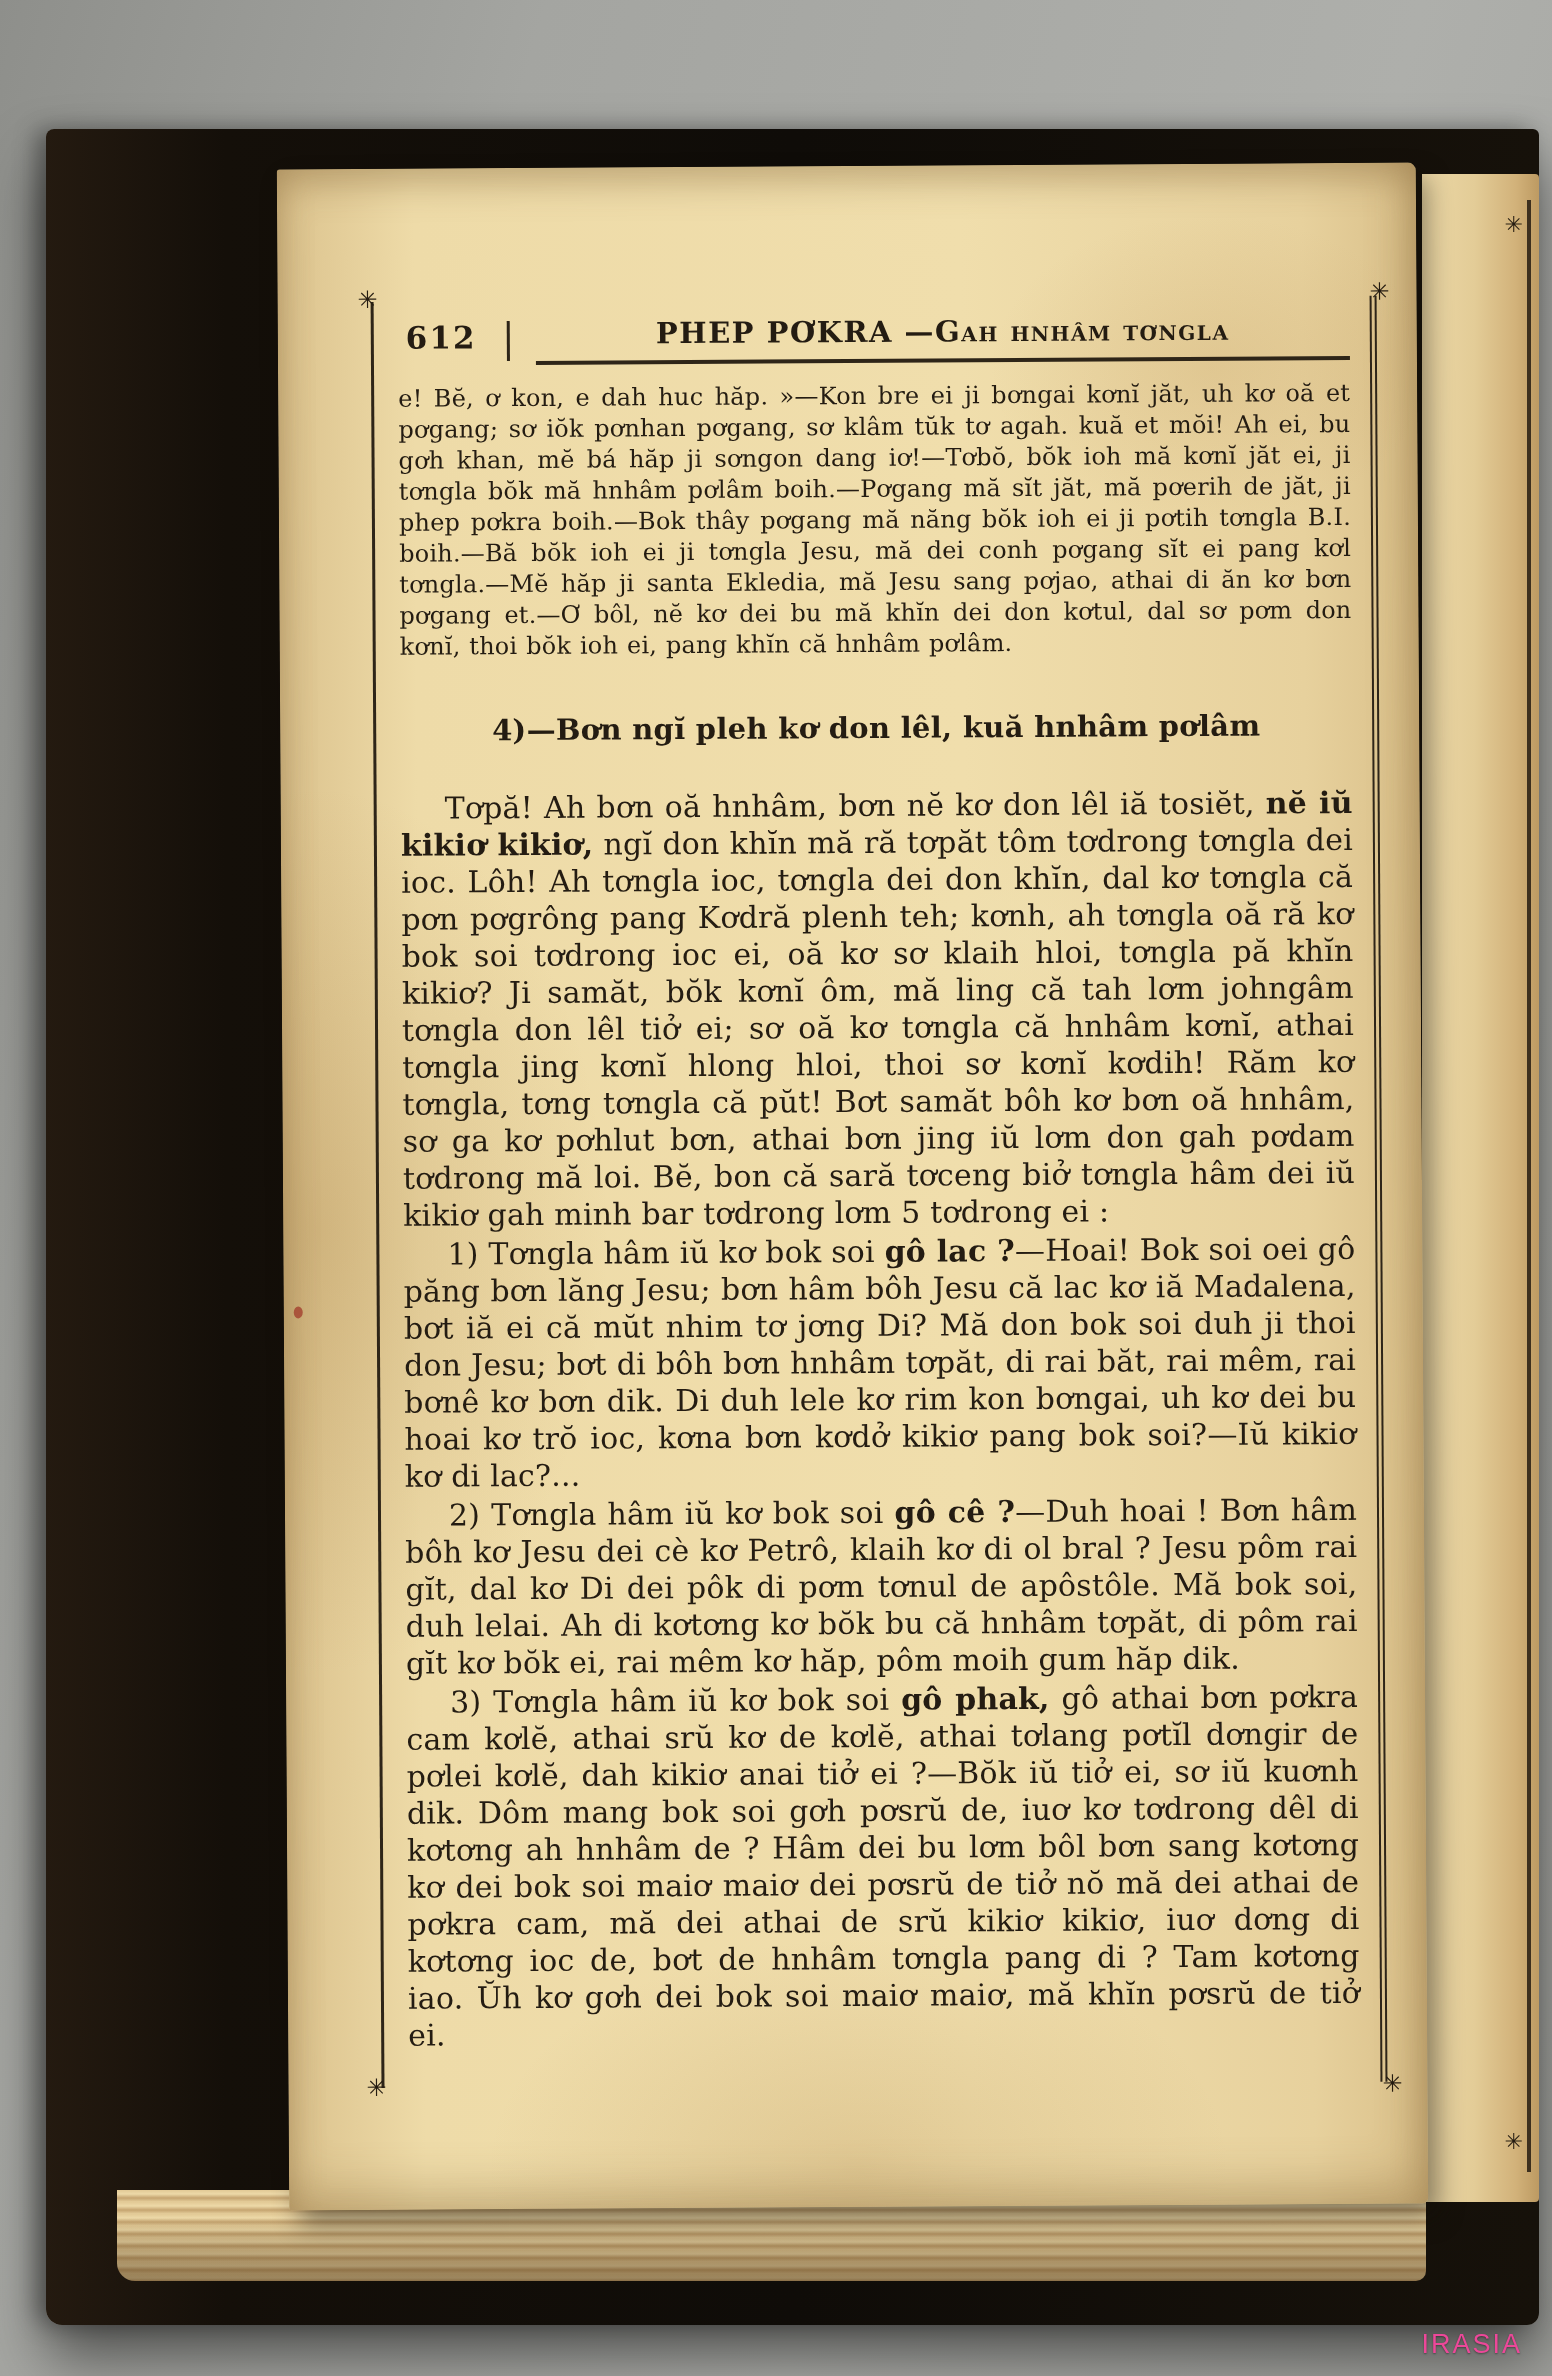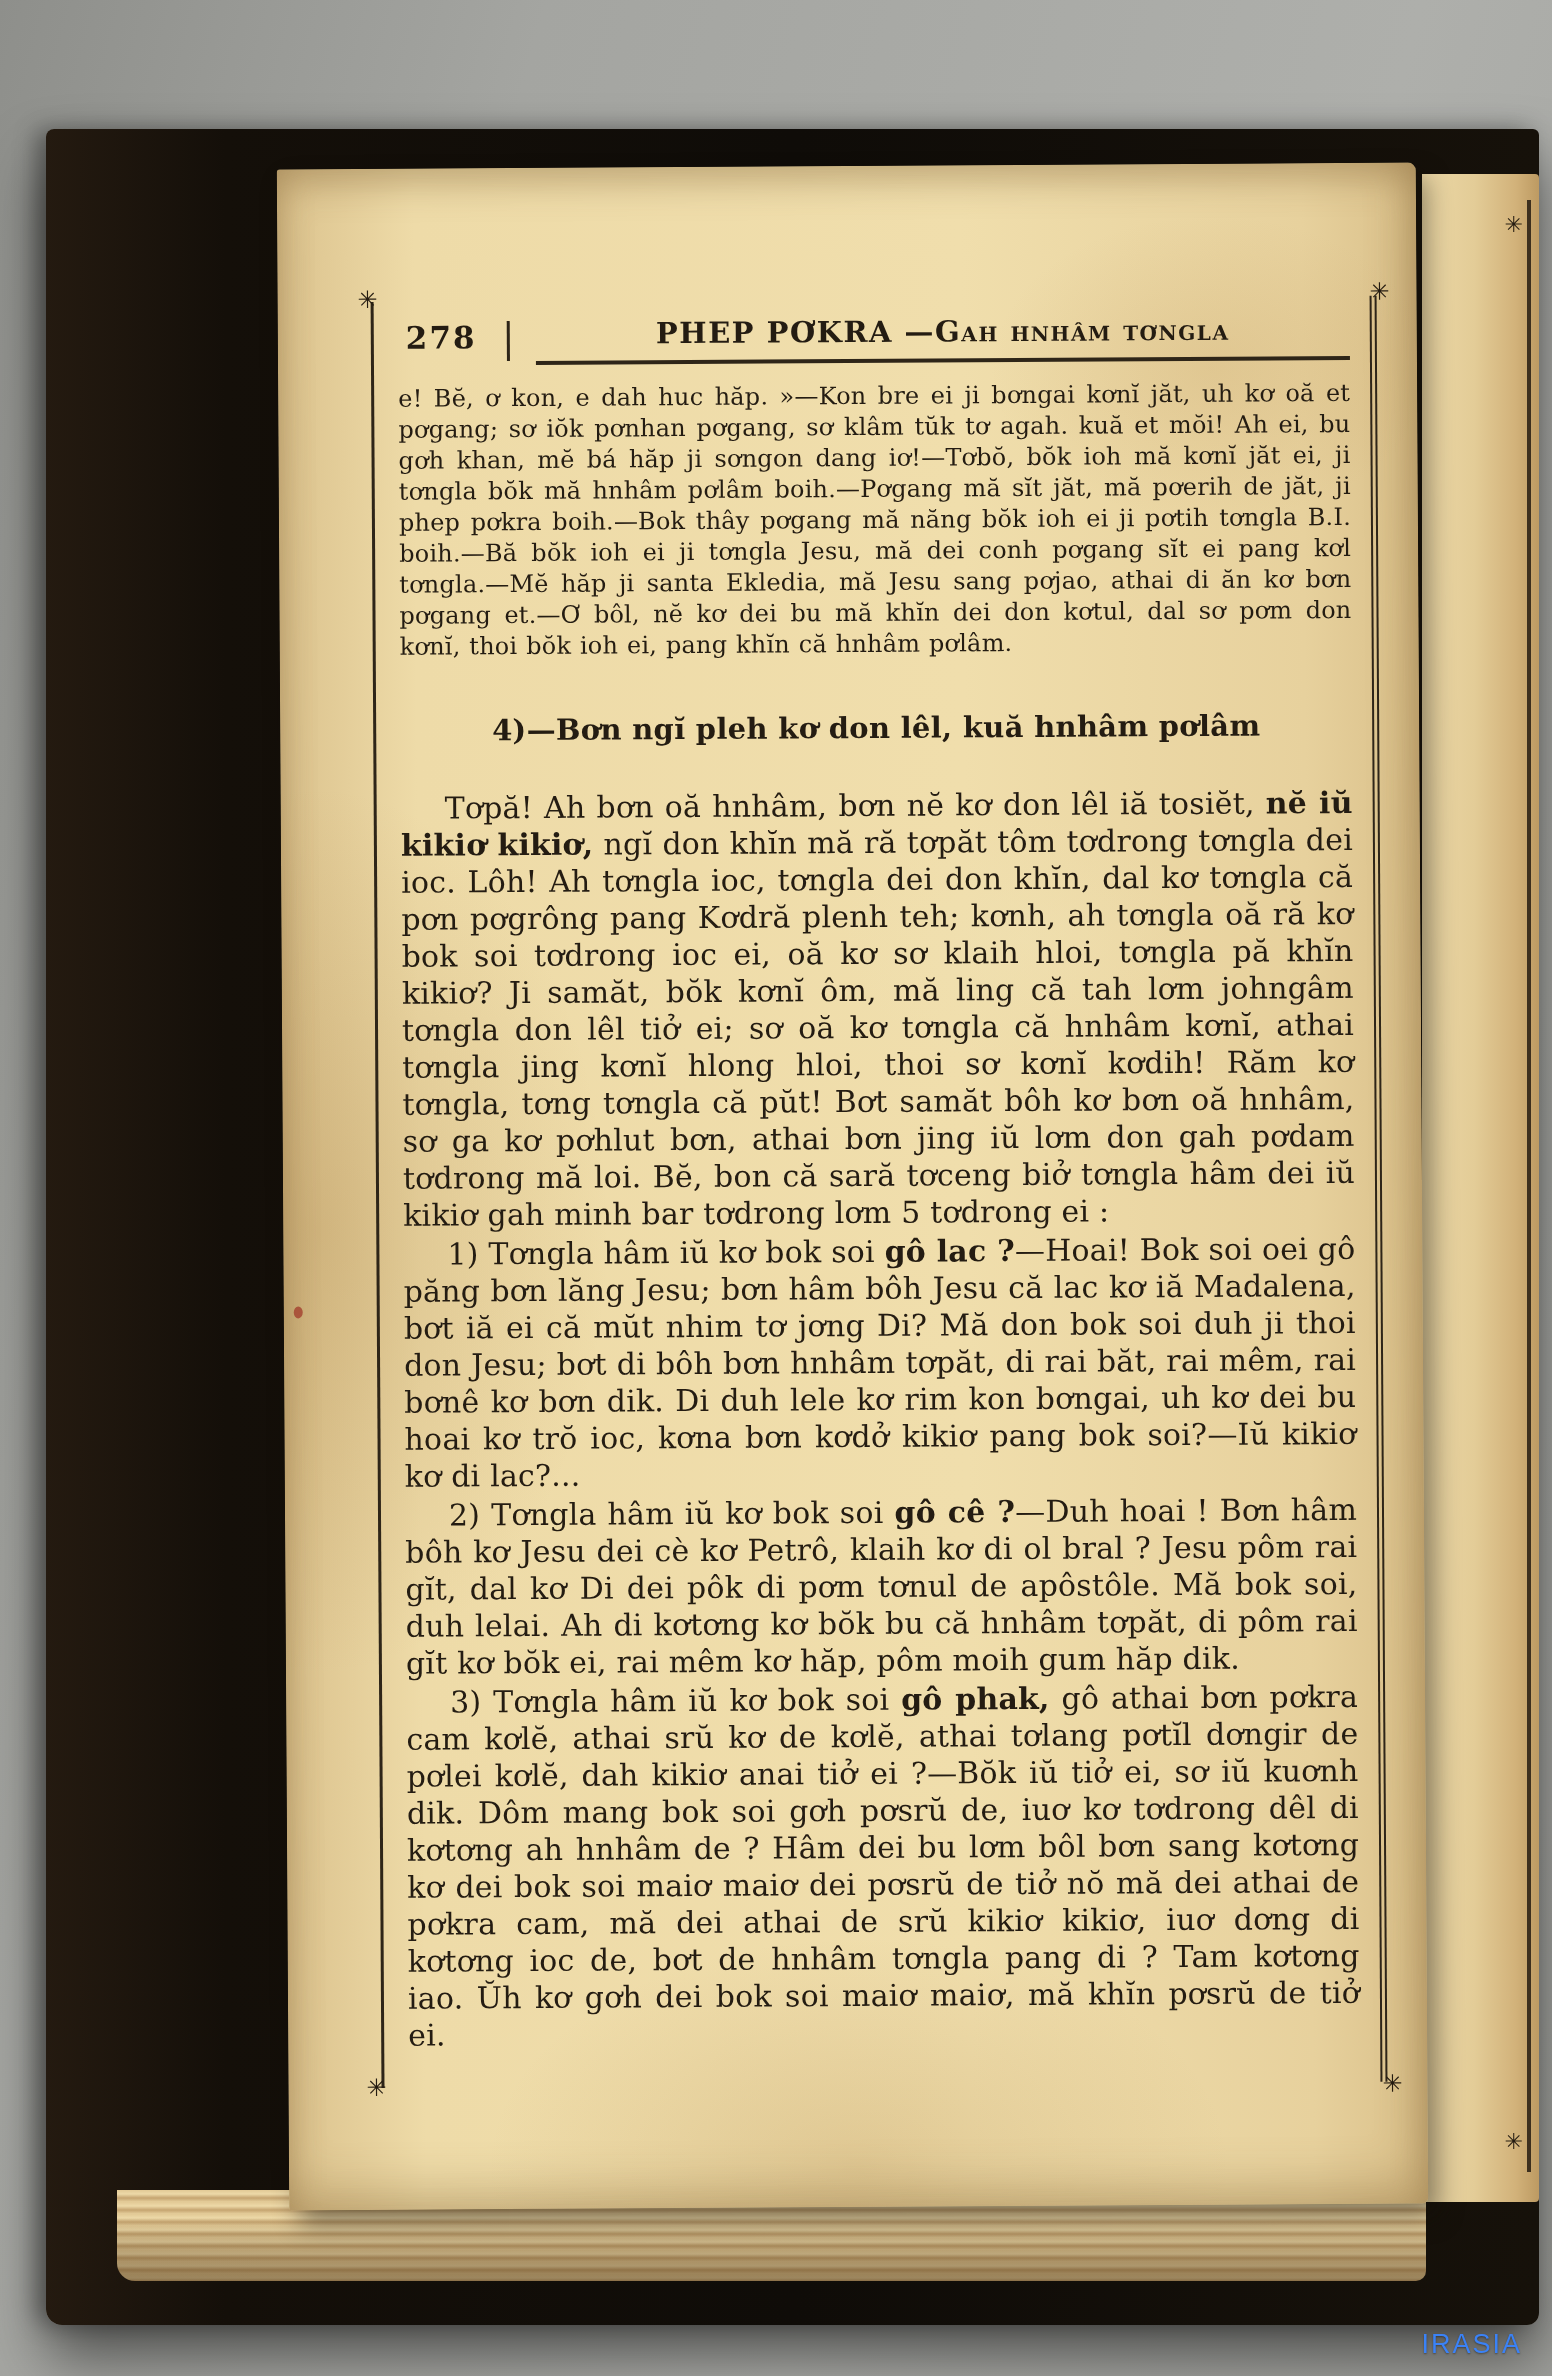--- a/index.html
+++ b/index.html
@@ -91,21 +91,21 @@
     text-align:center;font-weight:bold;font-size:29px;margin:51px 0 42px;letter-spacing:0.3px;
   }
   .body-par{
     font-size:30px;line-height:37px;text-align:justify;text-indent:44px;margin:0;
     letter-spacing:0.2px;
   }
   .body-par + .body-par{margin-top:2px;}
   .body-par b{font-weight:bold;}
   
   .watermark{
-    position:absolute;right:30px;bottom:16px;color:#3b82f6;
+    position:absolute;right:30px;bottom:16px;color:#ec4899;
     font-family:"Liberation Sans", sans-serif;font-size:27px;letter-spacing:2px;
     text-shadow:0 1px 2px rgba(0,0,0,.4);
   }
 </style>
 </head>
 <body>
 
 <div class="book-cover"></div>
 
 <div class="page-stack-left"></div>
@@ -120,21 +120,21 @@
 <div class="main-page">
   <div class="red-speck"></div>
 
   <div class="text-frame">
     <div class="corner-ornament tl">✳</div>
     <div class="corner-ornament tr">✳</div>
     <div class="corner-ornament bl">✳</div>
     <div class="corner-ornament br">✳</div>
 
     <div class="page-header">
-      <span class="page-number">278</span>
+      <span class="page-number">612</span>
       <span class="header-divider"></span>
       <span class="title-wrap"><span class="title-main">PHEP PƠKRA —</span><span class="title-sub">Gah hnhâm tơngla</span></span>
     </div>
 
     <p class="intro-par">e! Bĕ, ơ kon, e dah huc hăp. »—Kon bre ei ji bơngai kơnĭ jăt, uh kơ oă et pơgang; sơ iŏk pơnhan pơgang, sơ klâm tŭk tơ agah. kuă et mŏi! Ah ei, bu gơh khan, mĕ bá hăp ji sơngon dang iơ!—Tơbŏ, bŏk ioh mă kơnĭ jăt ei, ji tơngla bŏk mă hnhâm pơlâm boih.—Pơgang mă sĭt jăt, mă pơerih de jăt, ji phep pơkra boih.—Bok thây pơgang mă năng bŏk ioh ei ji pơtih tơngla B.I. boih.—Bă bŏk ioh ei ji tơngla Jesu, mă dei conh pơgang sĭt ei pang kơl tơngla.—Mĕ hăp ji santa Ekledia, mă Jesu sang pơjao, athai di ăn kơ bơn pơgang et.—Ơ bôl, nĕ kơ dei bu mă khĭn dei don kơtul, dal sơ pơm don kơnĭ, thoi bŏk ioh ei, pang khĭn că hnhâm pơlâm.</p>
 
     <h4 class="section-heading">4)—Bơn ngĭ pleh kơ don lêl, kuă hnhâm pơlâm</h4>
 
     <p class="body-par"><span>Tơpă! Ah bơn oă hnhâm, bơn nĕ kơ don lêl iă tosiĕt, </span><b>nĕ iŭ kikiơ kikiơ,</b><span> ngĭ don khĭn mă ră tơpăt tôm tơdrong tơngla dei ioc. Lôh! Ah tơngla ioc, tơngla dei don khĭn, dal kơ tơngla că pơn pơgrông pang Kơdră plenh teh; kơnh, ah tơngla oă ră kơ bok soi tơdrong ioc ei, oă kơ sơ klaih hloi, tơngla pă khĭn kikiơ? Ji samăt, bŏk kơnĭ ôm, mă ling că tah lơm johngâm tơngla don lêl tiở ei; sơ oă kơ tơngla că hnhâm kơnĭ, athai tơngla jing kơnĭ hlong hloi, thoi sơ kơnĭ kơdih! Răm kơ tơngla, tơng tơngla că pŭt! Bơt samăt bôh kơ bơn oă hnhâm, sơ ga kơ pơhlut bơn, athai bơn jing iŭ lơm don gah pơdam tơdrong mă loi. Bĕ, bon că sară tơceng biở tơngla hâm dei iŭ kikiơ gah minh bar tơdrong lơm 5 tơdrong ei :</span></p>
 

